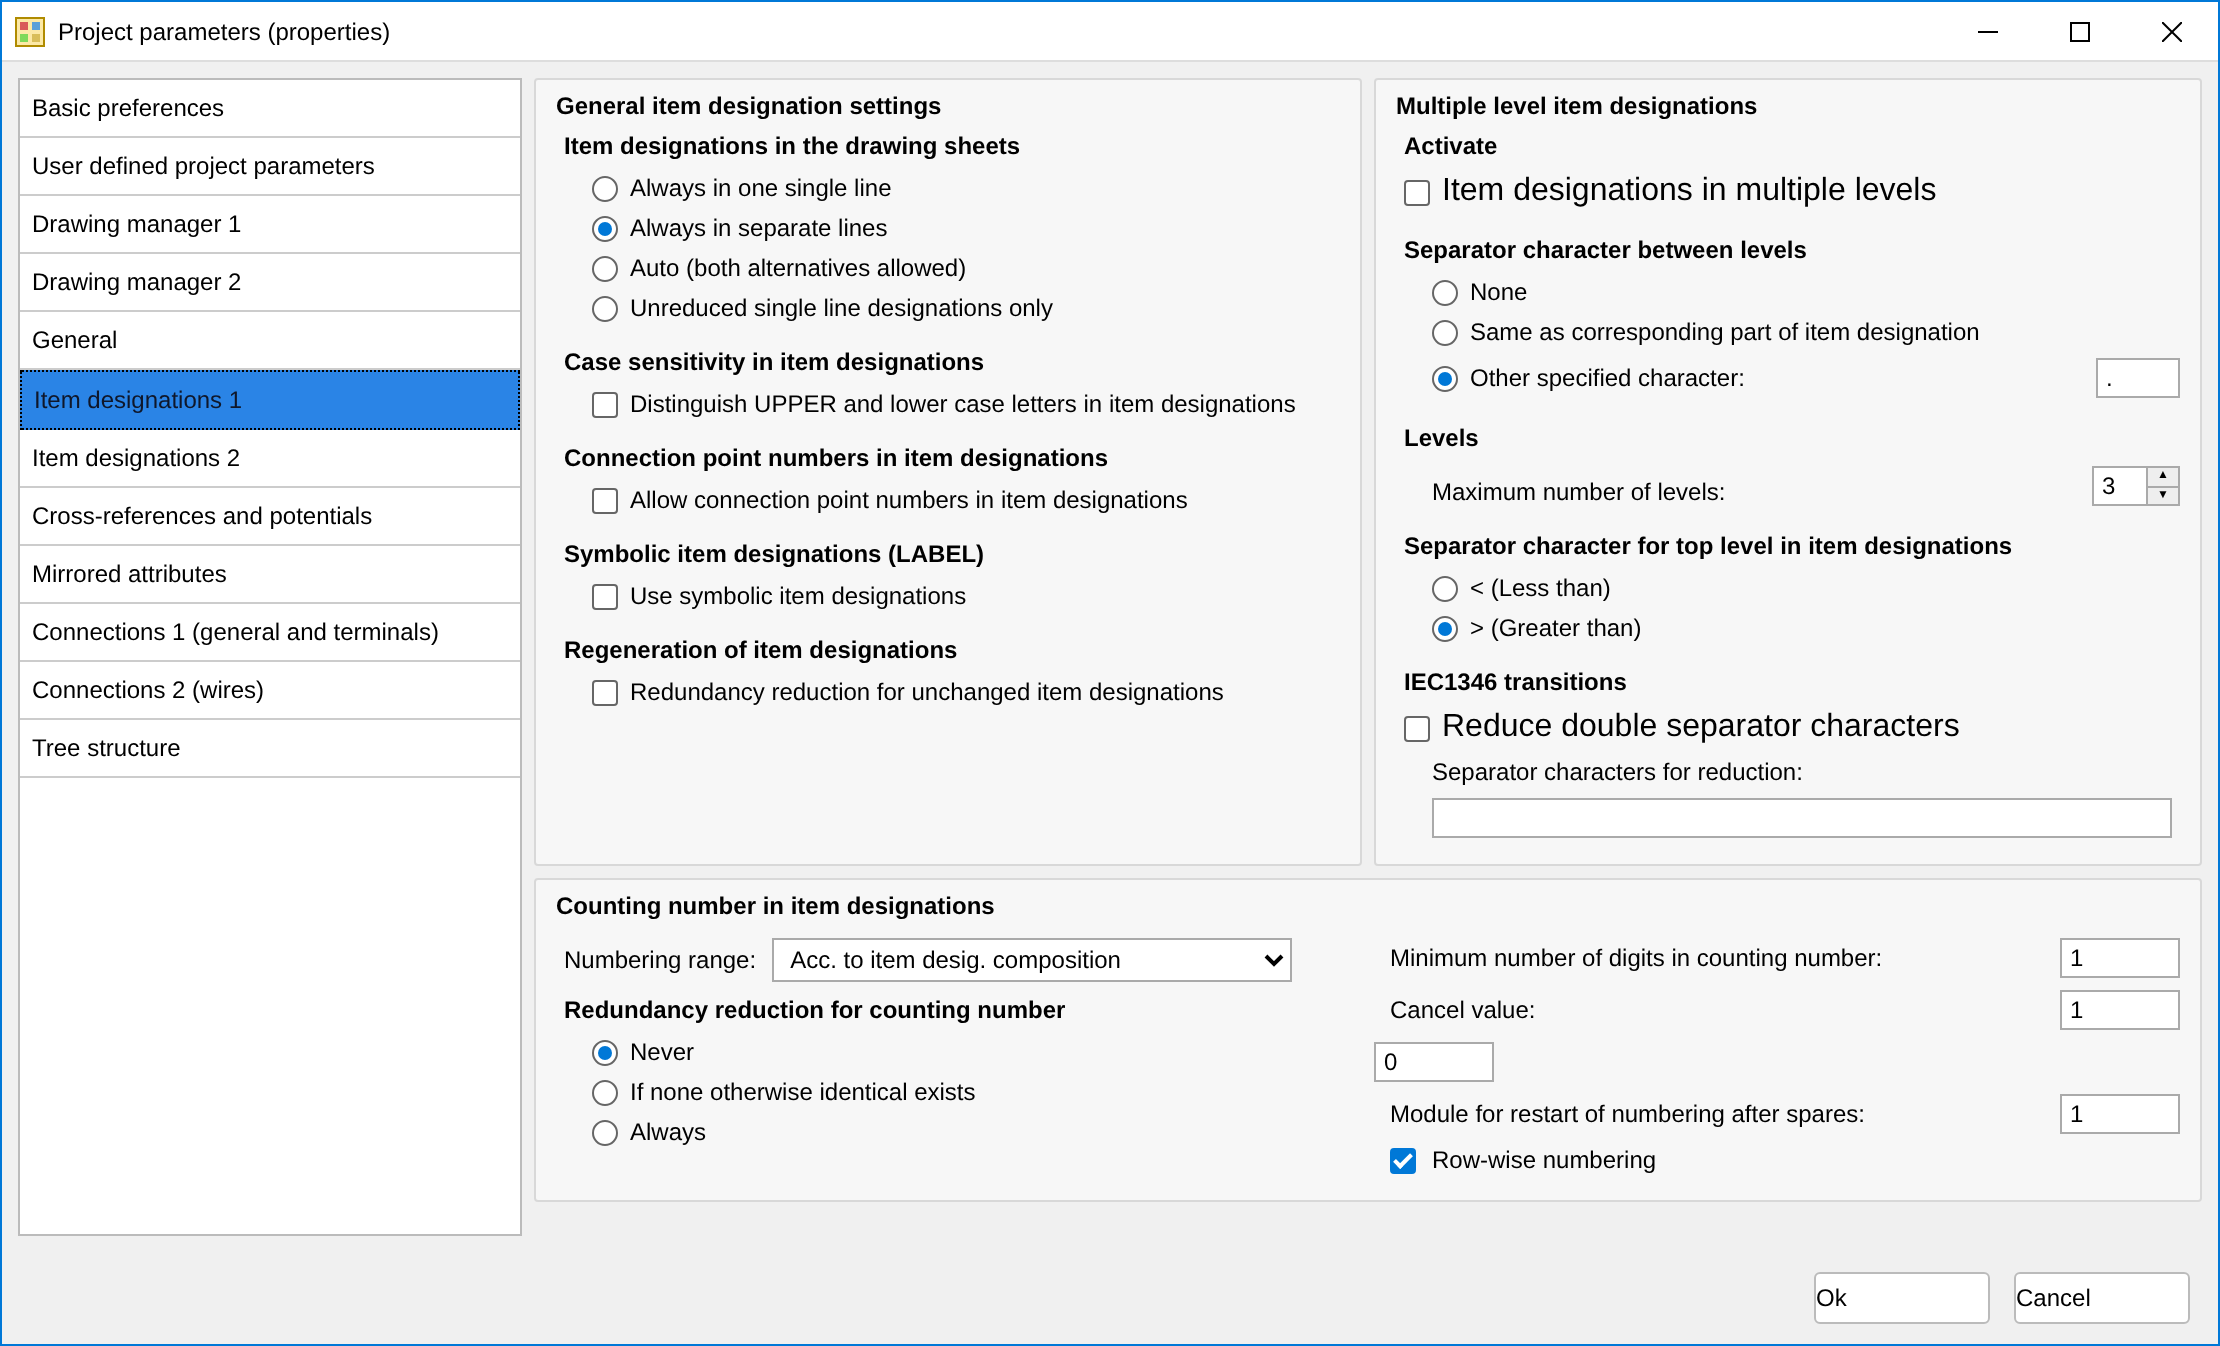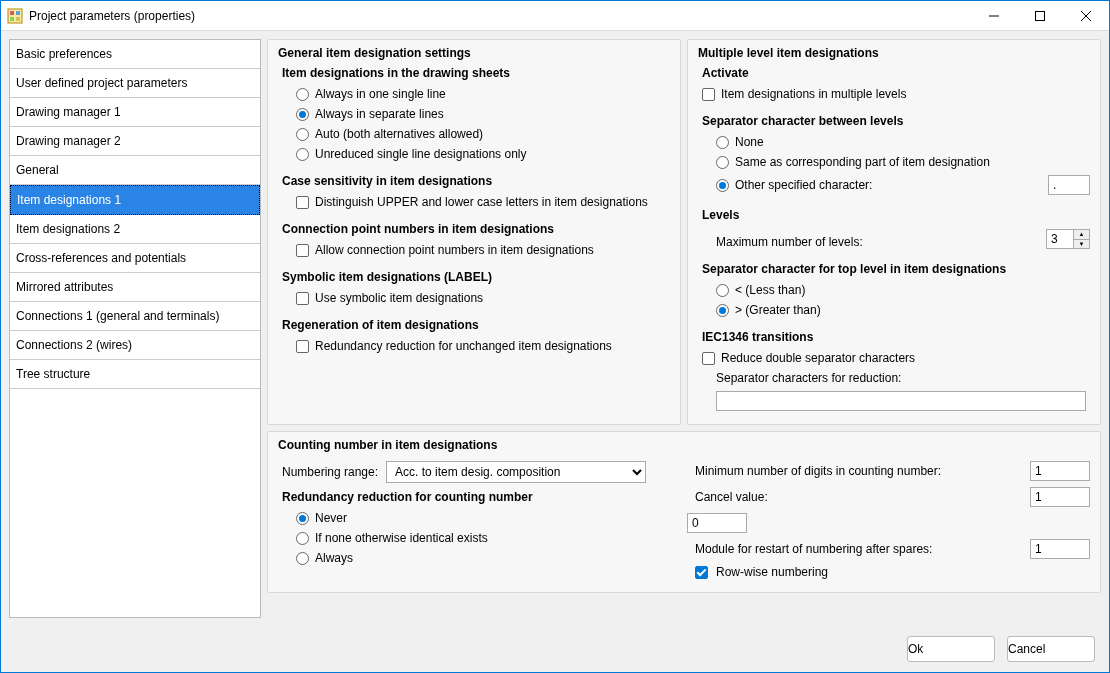--- a/index.html
+++ b/index.html
@@ -60,21 +60,21 @@
   }
   .sidebar-item {
     padding: 7px 6px;
     border-bottom: 1px solid #ccc;
     font-size: 12px;
     cursor: default;
     background: #fff;
   }
   .sidebar-item.selected {
     background: #2a84e6;
-    color: #ffffff;
+    color: #0f172a;
     border: 1px dotted #000;
   }
   .content {
     flex: 1;
     display: flex;
     flex-direction: column;
     gap: 6px;
     overflow: auto;
   }
   .row {
@@ -106,21 +106,21 @@
     align-items: center;
     gap: 6px;
     padding: 3px 0 3px 18px;
     font-size: 12px;
   }
   .option-line-plain {
     display: flex;
     align-items: center;
     gap: 6px;
     padding: 3px 0 3px 4px;
-    font-size: 12px;
+    font-size: 16px;
   }
   .radio, .check {
     width: 13px; height: 13px;
     flex-shrink: 0;
   }
   .radio {
     border: 1px solid #666;
     border-radius: 50%;
     background: #fff;
     position: relative;

